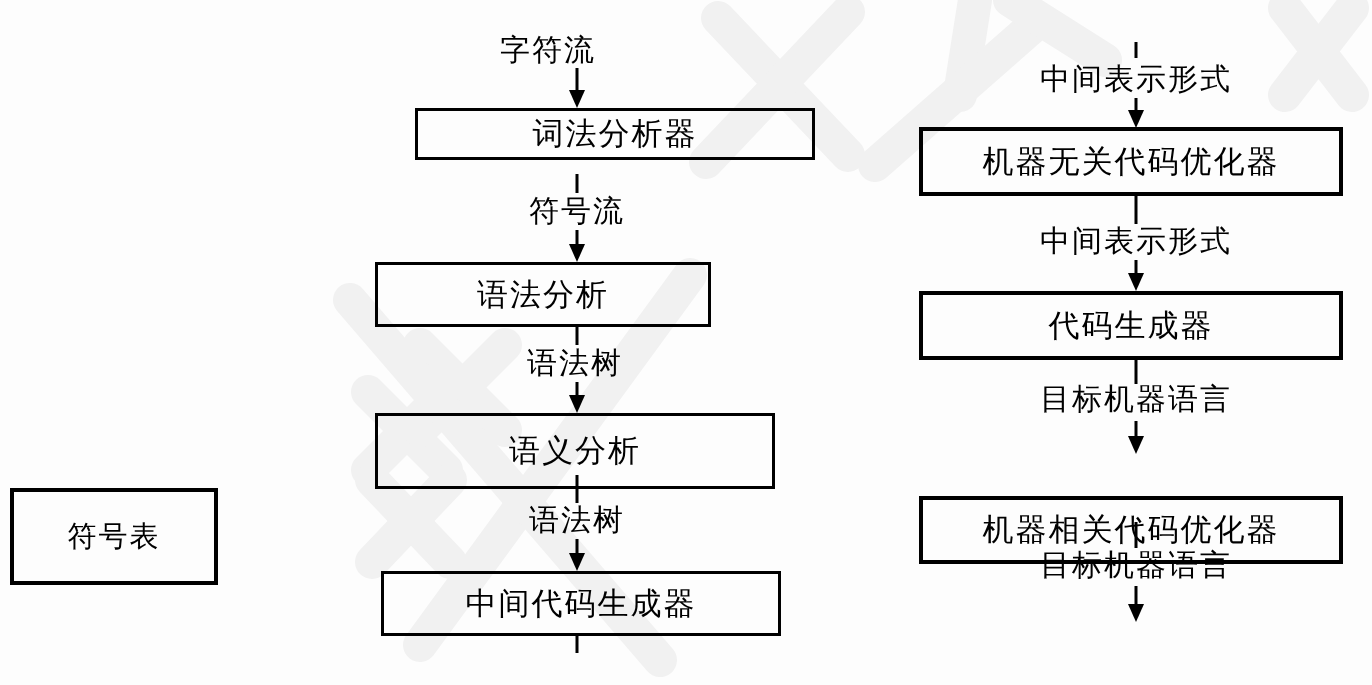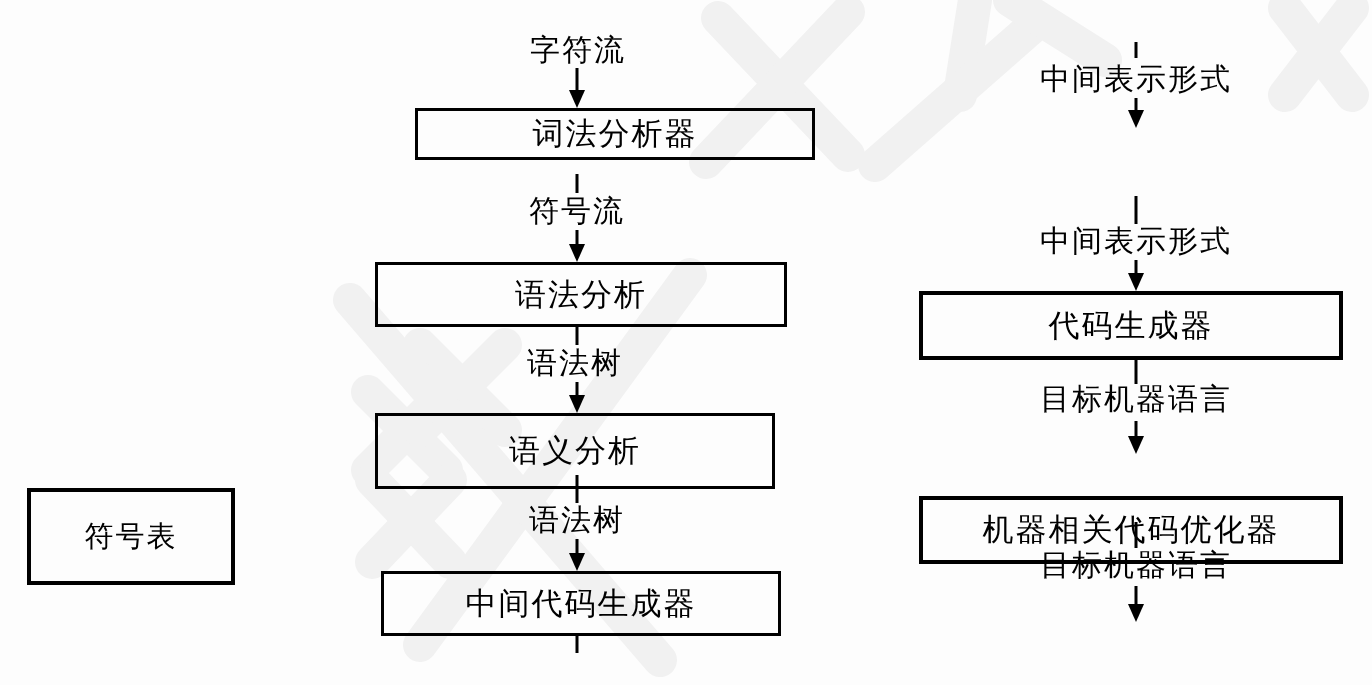--- a/index.html
+++ b/index.html
@@ -84,52 +84,53 @@
       <line x1="718" y1="18" x2="848" y2="155"></line>
       <line x1="848" y1="12" x2="706" y2="162"></line>
       <line x1="975" y1="0" x2="960" y2="95"></line>
       <line x1="1040" y1="20" x2="875" y2="165"></line>
       <line x1="1010" y1="0" x2="1105" y2="60"></line>
       <line x1="1285" y1="8" x2="1352" y2="95"></line>
       <line x1="1352" y1="8" x2="1285" y2="95"></line>
     </g>
   </svg>
 
-  <div class="fbox box-left" style="left:27px; top:488px; width:208px; height:97px;">符号表</div>
+  <div class="fbox box-left" style="left:10px; top:488px; width:208px; height:97px;">符号表</div>
 
-  <div class="flabel" style="left:578px; top:33px;">字符流</div>
+  <div class="flabel" style="left:548px; top:33px;">字符流</div>
   <div class="vline" style="left:577px; top:68px; height:24px;"></div>
   <div class="ahead" style="left:577px; top:90px;"></div>
 
   <div class="fbox" style="left:375px; top:108px; width:400px; height:52px;margin-left:40px;">词法分析器</div>
   <div class="vline" style="left:577px; top:174px; height:19px;"></div>
   <div class="flabel" style="left:577px; top:194px;text-align:right;">符号流</div>
   <div class="vline" style="left:577px; top:230px; height:15px;"></div>
   <div class="ahead" style="left:577px; top:244px;"></div>
 
-  <div class="fbox" style="left:375px; top:262px; width:412px; height:65px;">语法分析</div>
+  <div class="fbox" style="left:375px; top:262px; width:336px; height:65px;">语法分析</div>
   <div class="vline" style="left:577px; top:327px; height:18px;"></div>
   <div class="flabel" style="left:575px; top:346px;">语法树</div>
   <div class="vline" style="left:577px; top:382px; height:14px;"></div>
   <div class="ahead" style="left:577px; top:395px;"></div>
 
   <div class="fbox" style="left:375px; top:413px; width:400px; height:76px;">语义分析</div>
   <div class="vline" style="left:577px; top:475px; height:28px;"></div>
   <div class="flabel" style="left:577px; top:503px;">语法树</div>
   <div class="vline" style="left:577px; top:539px; height:15px;"></div>
   <div class="ahead" style="left:577px; top:553px;"></div>
 
   <div class="fbox" style="left:375px; top:571px; width:400px; height:65px;margin-left:6px;">中间代码生成器</div>
   <div class="vline" style="left:577px; top:636px; height:17px;"></div>
 
   <div class="vline" style="left:1136px; top:42px; height:16px;"></div>
   <div class="flabel" style="left:1136px; top:62px;">中间表示形式</div>
   <div class="vline" style="left:1136px; top:98px; height:13px;"></div>
   <div class="ahead" style="left:1136px; top:110px;"></div>
 
+  <div class="fbox box-right" style="left:919px; top:127px; width:424px; height:69px;">机器无关代码优化器</div>
   <div class="vline" style="left:1136px; top:196px; height:28px;"></div>
   <div class="flabel" style="left:1136px; top:224px;">中间表示形式</div>
   <div class="vline" style="left:1136px; top:260px; height:14px;"></div>
   <div class="ahead" style="left:1136px; top:273px;"></div>
 
   <div class="fbox box-right" style="left:919px; top:291px; width:424px; height:69px;">代码生成器</div>
   <div class="vline" style="left:1136px; top:360px; height:24px;"></div>
   <div class="flabel" style="left:1136px; top:382px;">目标机器语言</div>
   <div class="vline" style="left:1136px; top:421px; height:16px;"></div>
   <div class="ahead" style="left:1136px; top:436px;"></div>

